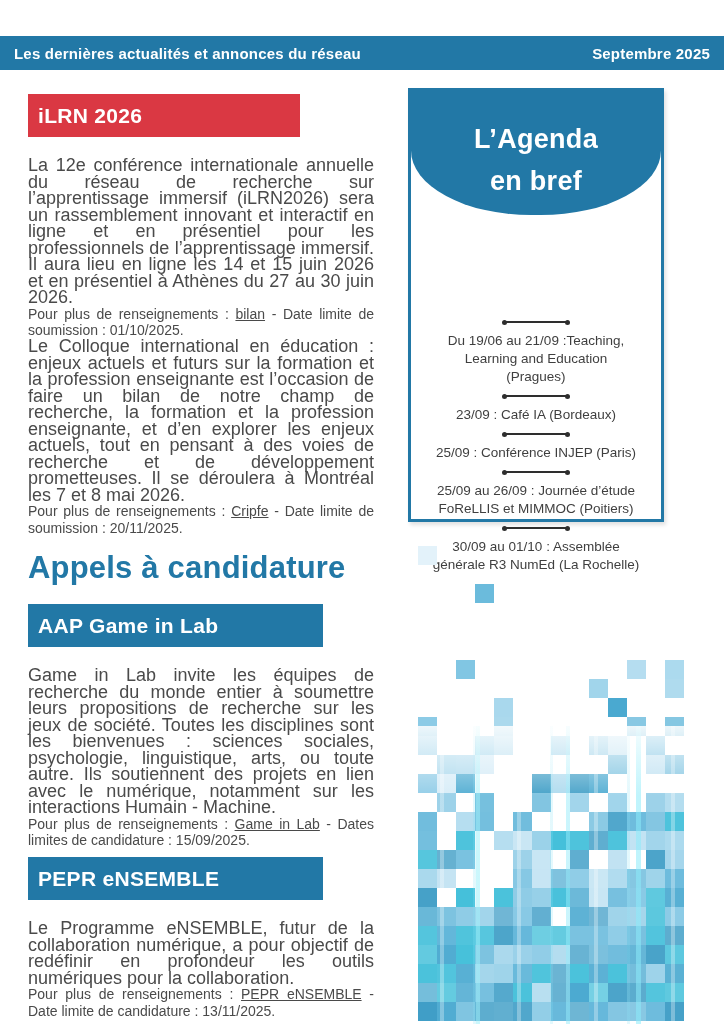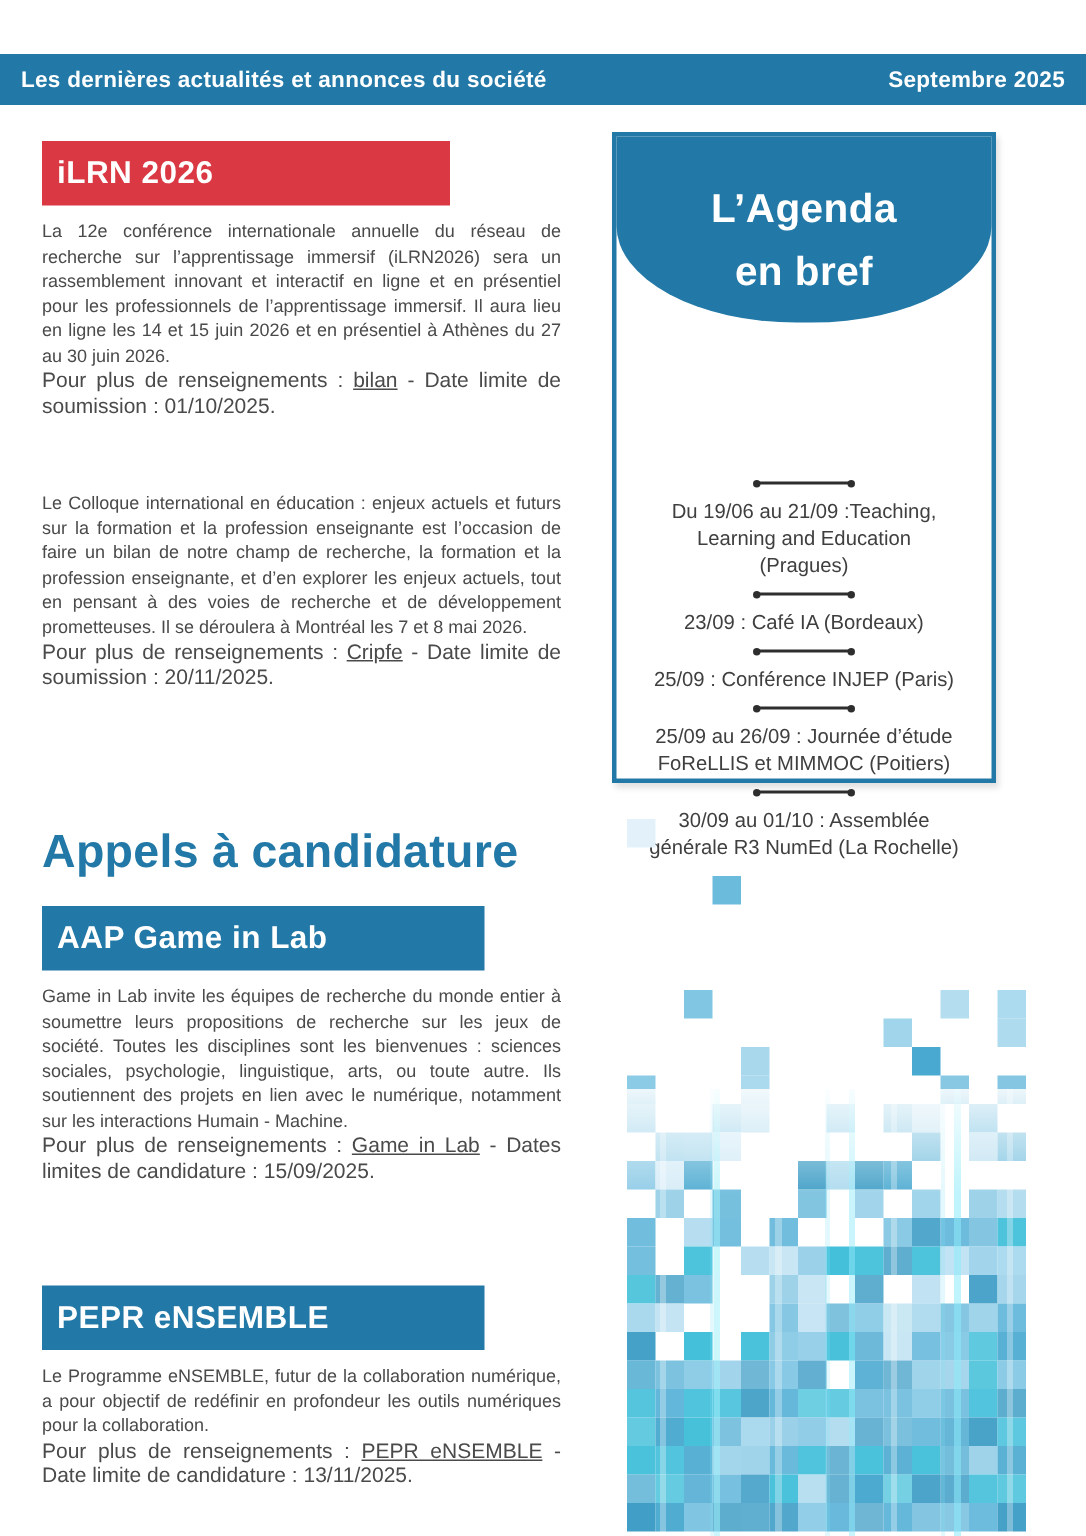--- a/index.html
+++ b/index.html
@@ -28,22 +28,22 @@
   .sec-gamelab{top:604px;}
   .sec-pepr{top:857px;}
   .sec-head{
     height:43px;display:flex;align-items:center;
     padding-left:10px;color:#ffffff;font-size:21px;font-weight:bold;
     letter-spacing:.3px;
   }
   .sec-head.red{background:var(--accent-red);width:272px;}
   .sec-head.blue{background:var(--accent-blue);width:295px;}
   .sec-body{
-    margin-top:9px;color:var(--body-text);
-    font-size:12px;line-height:16.5px;text-align:justify;
+    margin-top:20px;color:var(--body-text);
+    font-size:18px;line-height:16.5px;text-align:justify;
   }
   .sec-info{
     color:var(--body-text);font-size:14px;line-height:16.5px;text-align:justify;
   }
   .sec-link{color:var(--body-text);text-decoration:underline;cursor:pointer;}
   .mid-heading{
     position:absolute;left:28px;top:550px;width:360px;
     color:var(--accent-blue);font-size:31px;font-weight:bold;letter-spacing:.2px;
   }
   
@@ -88,21 +88,21 @@
       linear-gradient(90deg, transparent 0 58px, rgba(160,240,250,0.55) 58px 62px, transparent 62px 148px, rgba(150,235,250,0.5) 148px 152px, transparent 152px 218px, rgba(140,235,250,0.55) 218px 223px, transparent 223px),
       repeating-linear-gradient(90deg, rgba(255,255,255,0) 0 22px, rgba(255,255,255,0.30) 22px 26px, rgba(255,255,255,0) 26px 55px, rgba(130,225,245,0.22) 55px 58px, rgba(255,255,255,0) 58px 77px);
   }
 </style>
 </head>
 <body>
 
 <div class="page">
 
   <div class="topbar">
-    <span>Les dernières actualités et annonces du société</span>
+    <span>Les dernières actualités et annonces du réseau</span>
     <span>Septembre 2025</span>
   </div>
 
   <div class="section sec-ilrn">
     <div class="sec-head red">
       <span>iLRN 2026</span>
     </div>
     <p class="sec-body">La 12e conférence internationale annuelle du réseau de recherche sur l’apprentissage immersif (iLRN2026) sera un rassemblement innovant et interactif en ligne et en présentiel pour les professionnels de l’apprentissage immersif. Il aura lieu en ligne les 14 et 15 juin 2026 et en présentiel à Athènes du 27 au 30 juin 2026.</p>
     <p class="sec-info"><span>Pour plus de renseignements : </span><a class="sec-link">bilan</a><span> - Date limite de soumission : 01/10/2025.</span></p>
   </div>

